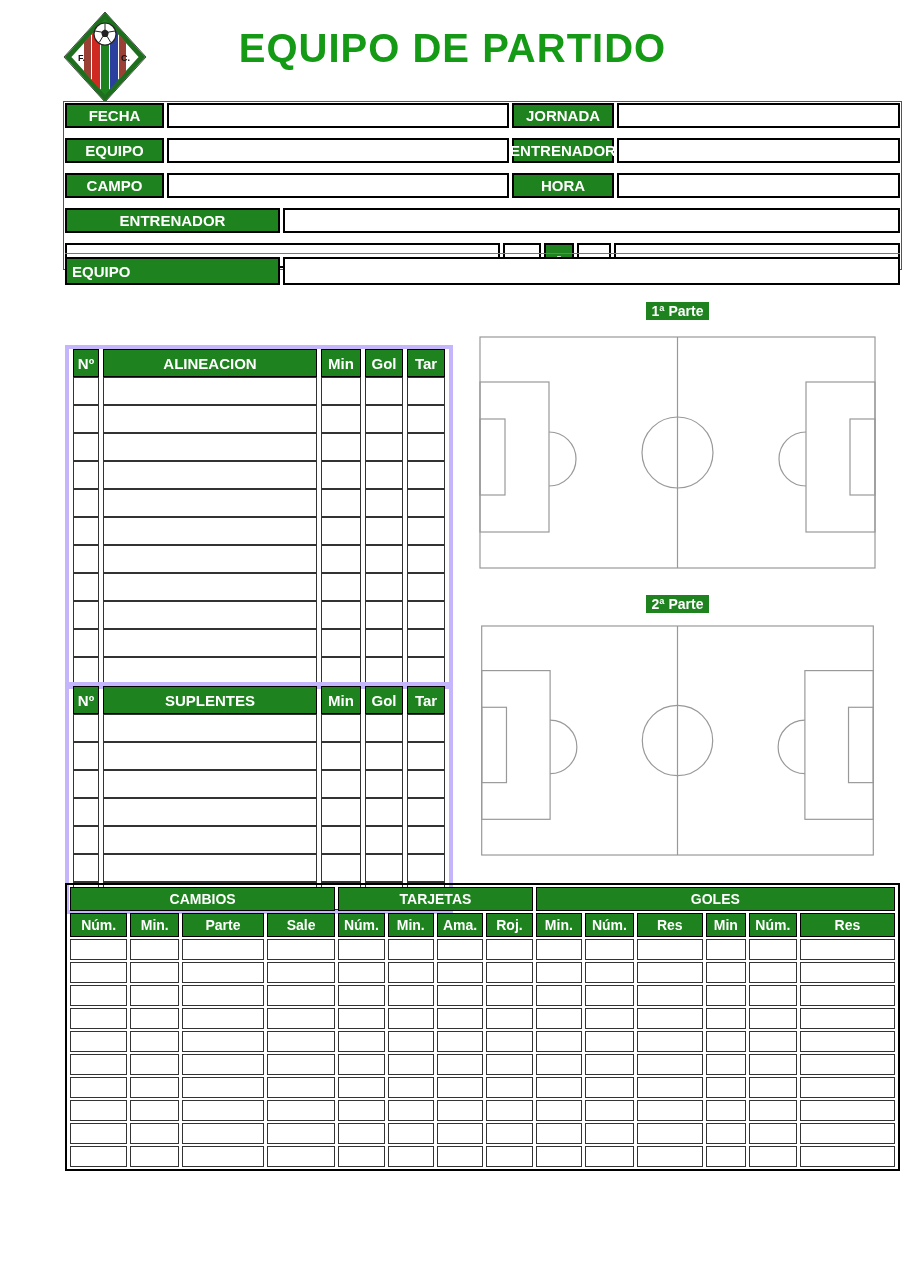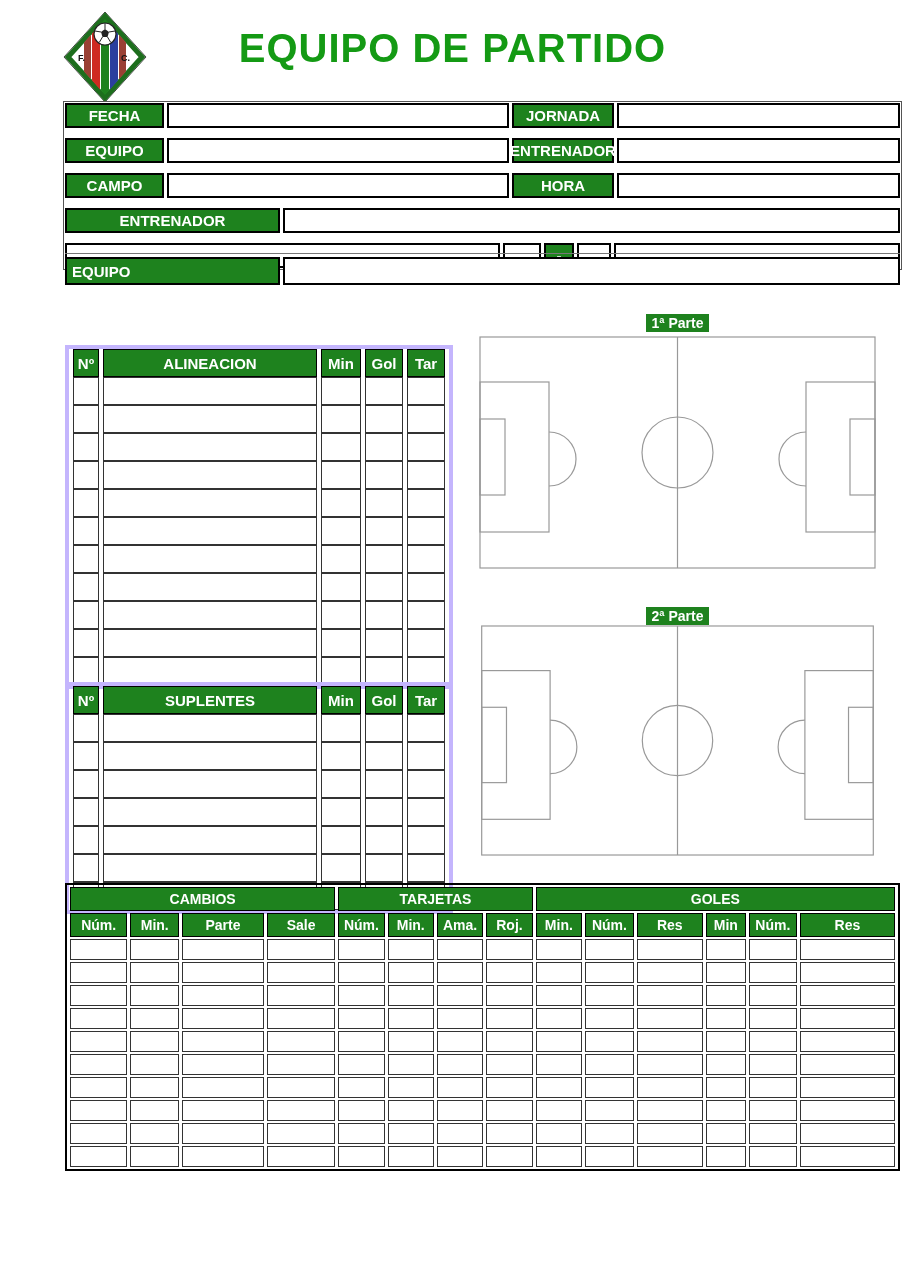--- a/index.html
+++ b/index.html
@@ -34,21 +34,21 @@
 
   
   .ltable{position:absolute;left:65px;width:386px;}
   .ltable table{width:368px;border:4px solid #c4b5fd;border-collapse:separate;
                 border-spacing:4px 0;table-layout:fixed;margin-top:42px;}
   .ltable th{background:var(--g);color:#fff;font-weight:bold;font-size:15px;
              height:26px;border:1px solid #000;padding:0;}
   .ltable td{height:26px;border:1px solid #333;background:#fff;padding:0;}
 
   
-  .part-label{position:absolute;left:479px;width:397px;text-align:center;margin-top:12px;}
+  .part-label{position:absolute;left:479px;width:397px;text-align:center;}
   .part-label span{background:var(--g);color:#fff;font-size:14px;font-weight:bold;
                    padding:1px 6px;display:inline-block;}
   .pitch{position:absolute;left:479px;width:397px;}
 
   
   .events{position:absolute;left:65px;top:883px;}
   .events table{width:835px;border:2px solid #000;border-collapse:separate;
                 border-spacing:3px 2px;table-layout:fixed;}
   .events th{background:var(--g);color:#fff;font-weight:bold;font-size:14px;
              height:22px;border:1px solid #000;padding:0;}

